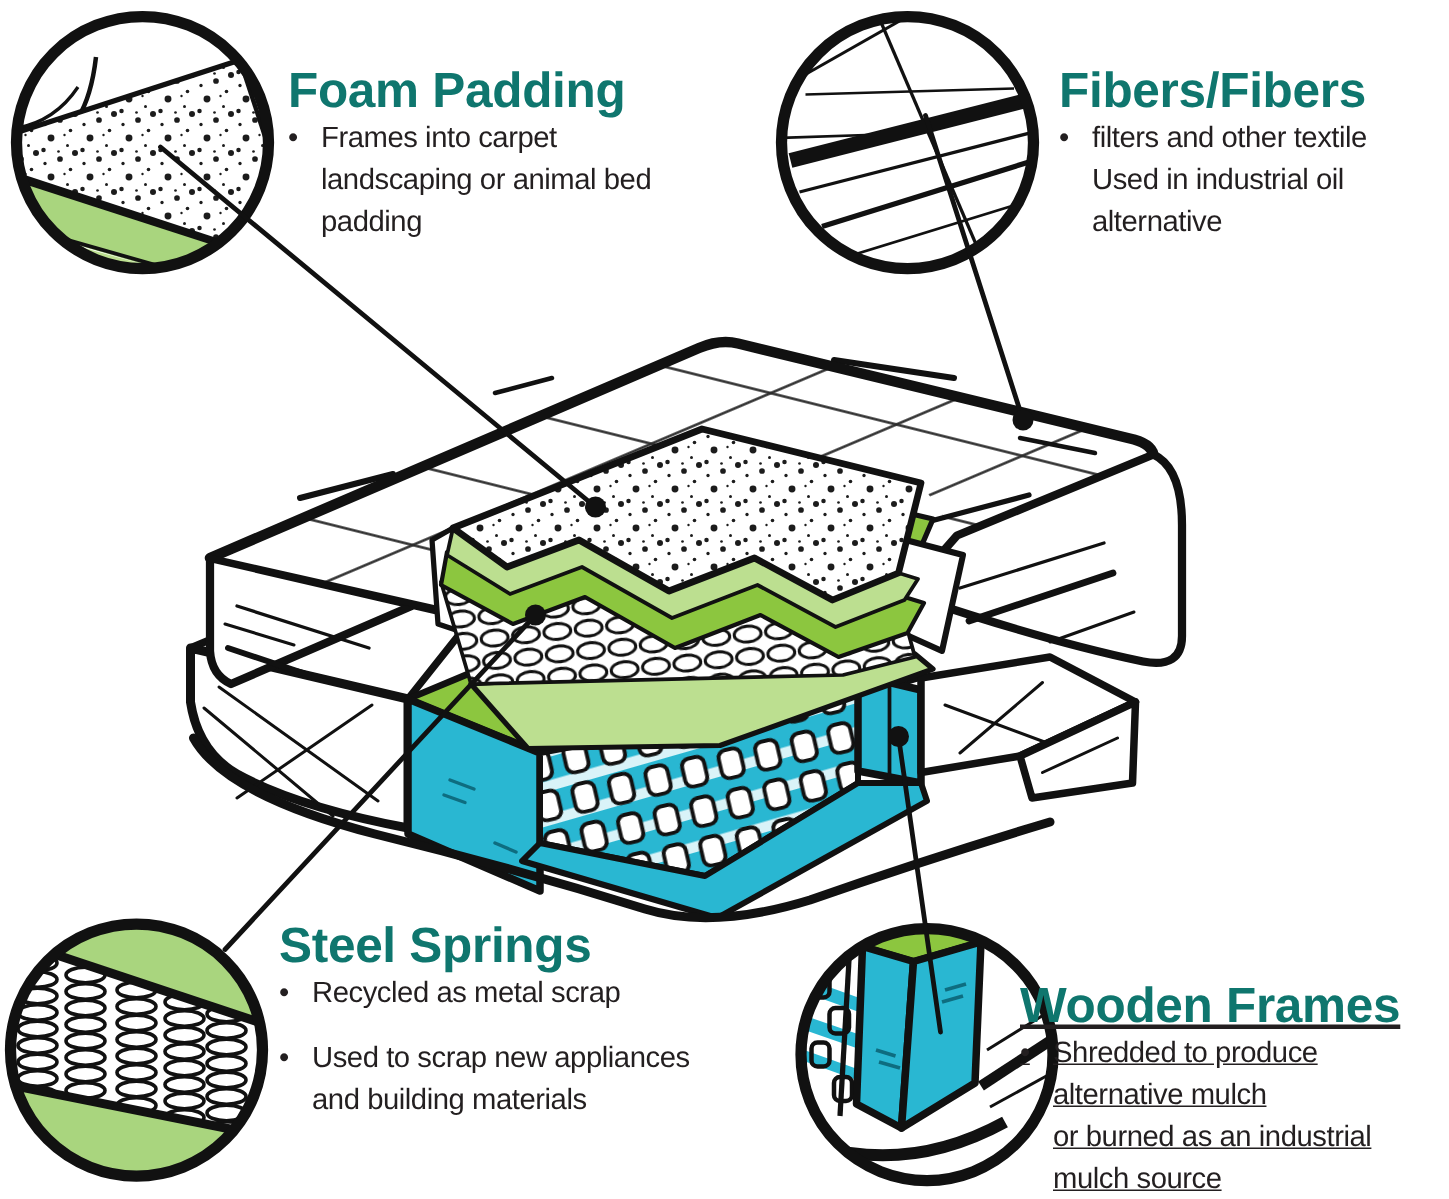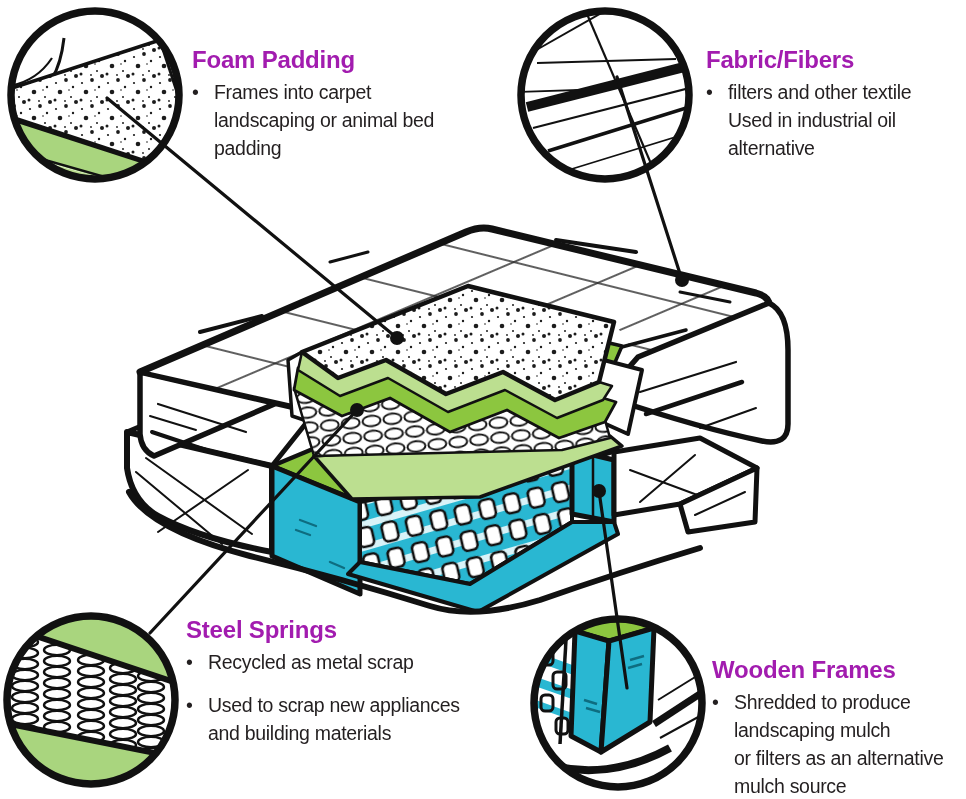--- a/index.html
+++ b/index.html
@@ -3,32 +3,32 @@
 <meta charset="utf-8">
 <style>
   html,body { margin:0; padding:0; background:#fff; }
   .canvas {
     position:relative; width:966px; height:799px; background:#ffffff;
     font-family:"Liberation Sans", sans-serif; overflow:hidden;
   }
   svg.art { position:absolute; left:0; top:0; width:966px; height:799px; }
   .callout { position:absolute; color:#231f20; }
   .callout .title {
-    font-size:24px; font-weight:bold; color:#a21caf;
+    font-size:33px; font-weight:bold; color:#0f766e;
     letter-spacing:-0.2px; line-height:27px; margin:0 0 5px 0;
   }
   .bullet { display:flex; align-items:flex-start; font-size:19.5px; line-height:28px; letter-spacing:-0.3px; }
   .bullet + .bullet { margin-top:15px; }
   .bullet .mark { flex:0 0 22px; }
   .bullet .lines { flex:1 1 auto; }
   .bullet .ln { display:block; }
   #c-foam   { left:192px; top:46px;  width:286px; }
   #c-fabric { left:706px; top:46px;  width:252px; }
   #c-steel  { left:186px; top:616px; width:316px; }
-  #c-wood   { left:712px; top:656px; width:254px; }
+  #c-wood   { left:680px; top:656px; width:254px;text-decoration:underline; }
 </style>
 </head>
 <body>
 
 <div class="canvas">
 
 <svg class="art" viewBox="0 0 966 799">
   <defs>
     <pattern id="pSpeckle" width="26" height="26" patternUnits="userSpaceOnUse">
       <rect width="26" height="26" fill="#ffffff"></rect>
@@ -273,21 +273,21 @@
     <span class="mark">•</span>
     <span class="lines">
       <span class="ln">Frames into carpet</span>
       <span class="ln">landscaping or animal bed</span>
       <span class="ln">padding</span>
     </span>
   </div>
 </div>
 
 <div class="callout" id="c-fabric">
-  <div class="title">Fabric/Fibers</div>
+  <div class="title">Fibers/Fibers</div>
   <div class="bullet">
     <span class="mark">•</span>
     <span class="lines">
       <span class="ln">filters and other textile</span>
       <span class="ln">Used in industrial oil</span>
       <span class="ln">alternative</span>
     </span>
   </div>
 </div>
 
@@ -307,20 +307,20 @@
     </span>
   </div>
 </div>
 
 <div class="callout" id="c-wood">
   <div class="title">Wooden Frames</div>
   <div class="bullet">
     <span class="mark">•</span>
     <span class="lines">
       <span class="ln">Shredded to produce</span>
-      <span class="ln">landscaping mulch</span>
-      <span class="ln">or filters as an alternative</span>
+      <span class="ln">alternative mulch</span>
+      <span class="ln">or burned as an industrial</span>
       <span class="ln">mulch source</span>
     </span>
   </div>
 </div>
 
 </div>
 
 </body></html>

